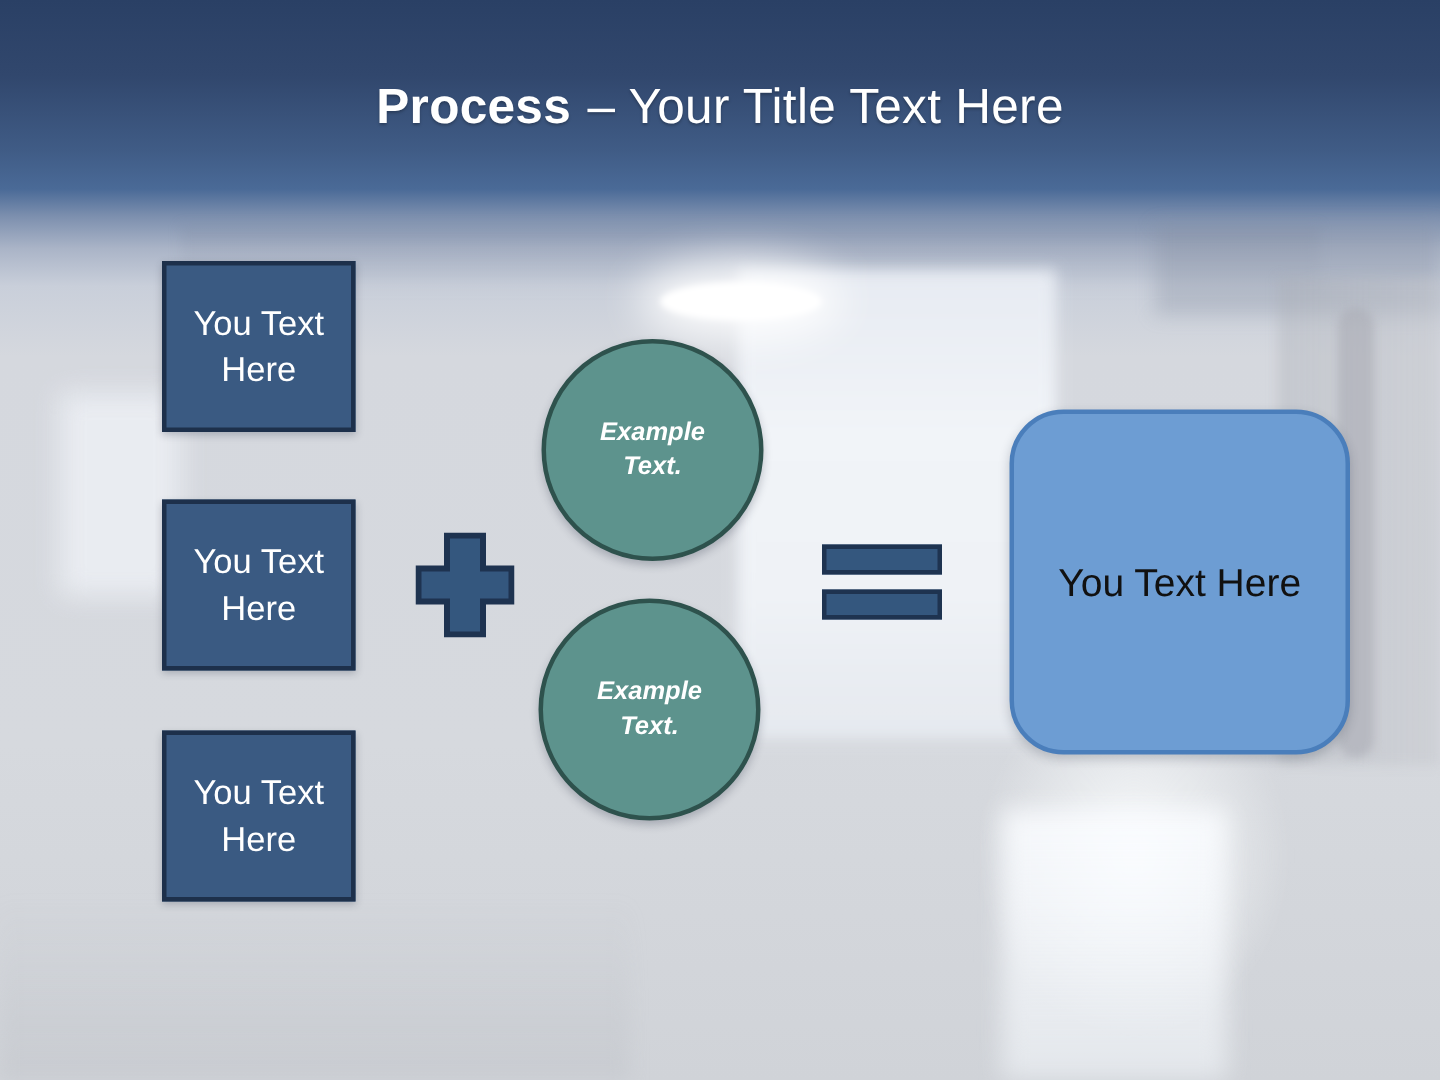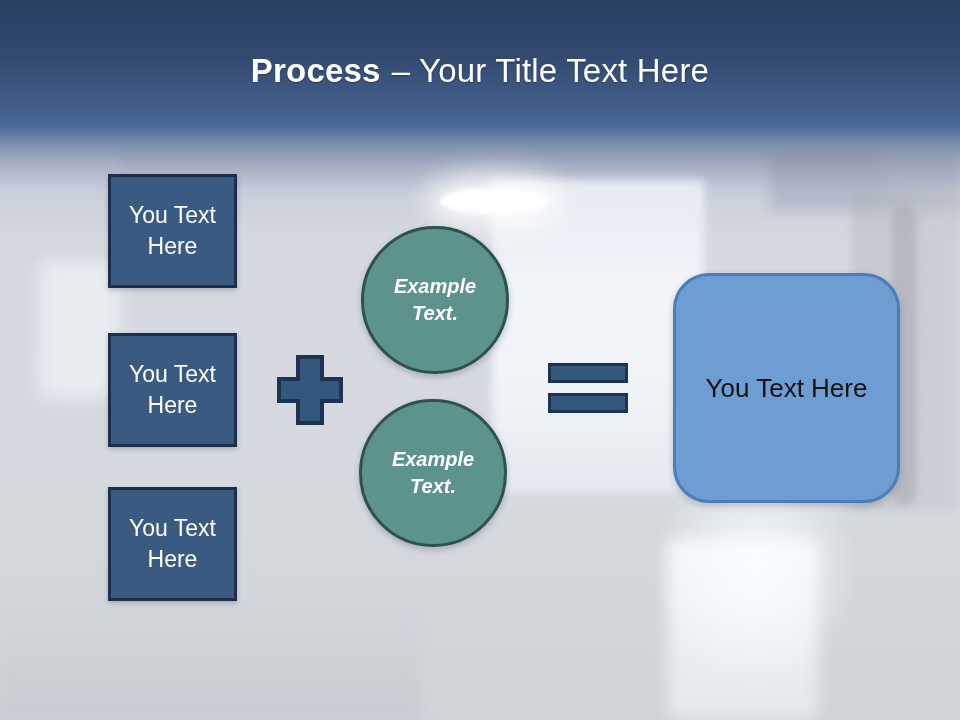--- a/index.html
+++ b/index.html
@@ -133,21 +133,21 @@
   .circle {
     position: absolute;
     width: 148px; height: 148px;
     box-sizing: border-box;
     border-radius: 50%;
     background: var(--circle-fill, #5d938d);
     border: 3px solid var(--circle-border, #2e524d);
     display: flex; align-items: center; justify-content: center;
     text-align: center;
     color: var(--circle-text, #ffffff);
-    font-size: 20px; font-weight: 700; font-style: italic;
+    font-size: 17px; font-weight: 700; font-style: italic;
     line-height: 1.35;
     padding: 0 30px;
     box-shadow: 0 3px 6px rgba(30,40,60,0.25);
   }
   .circle-1 { left: 361px; top: 226px; }
   .circle-2 { left: 359px; top: 399px; }
   
   .result-box {
     position: absolute;
     left: 673px; top: 273px; width: 227px; height: 230px;

